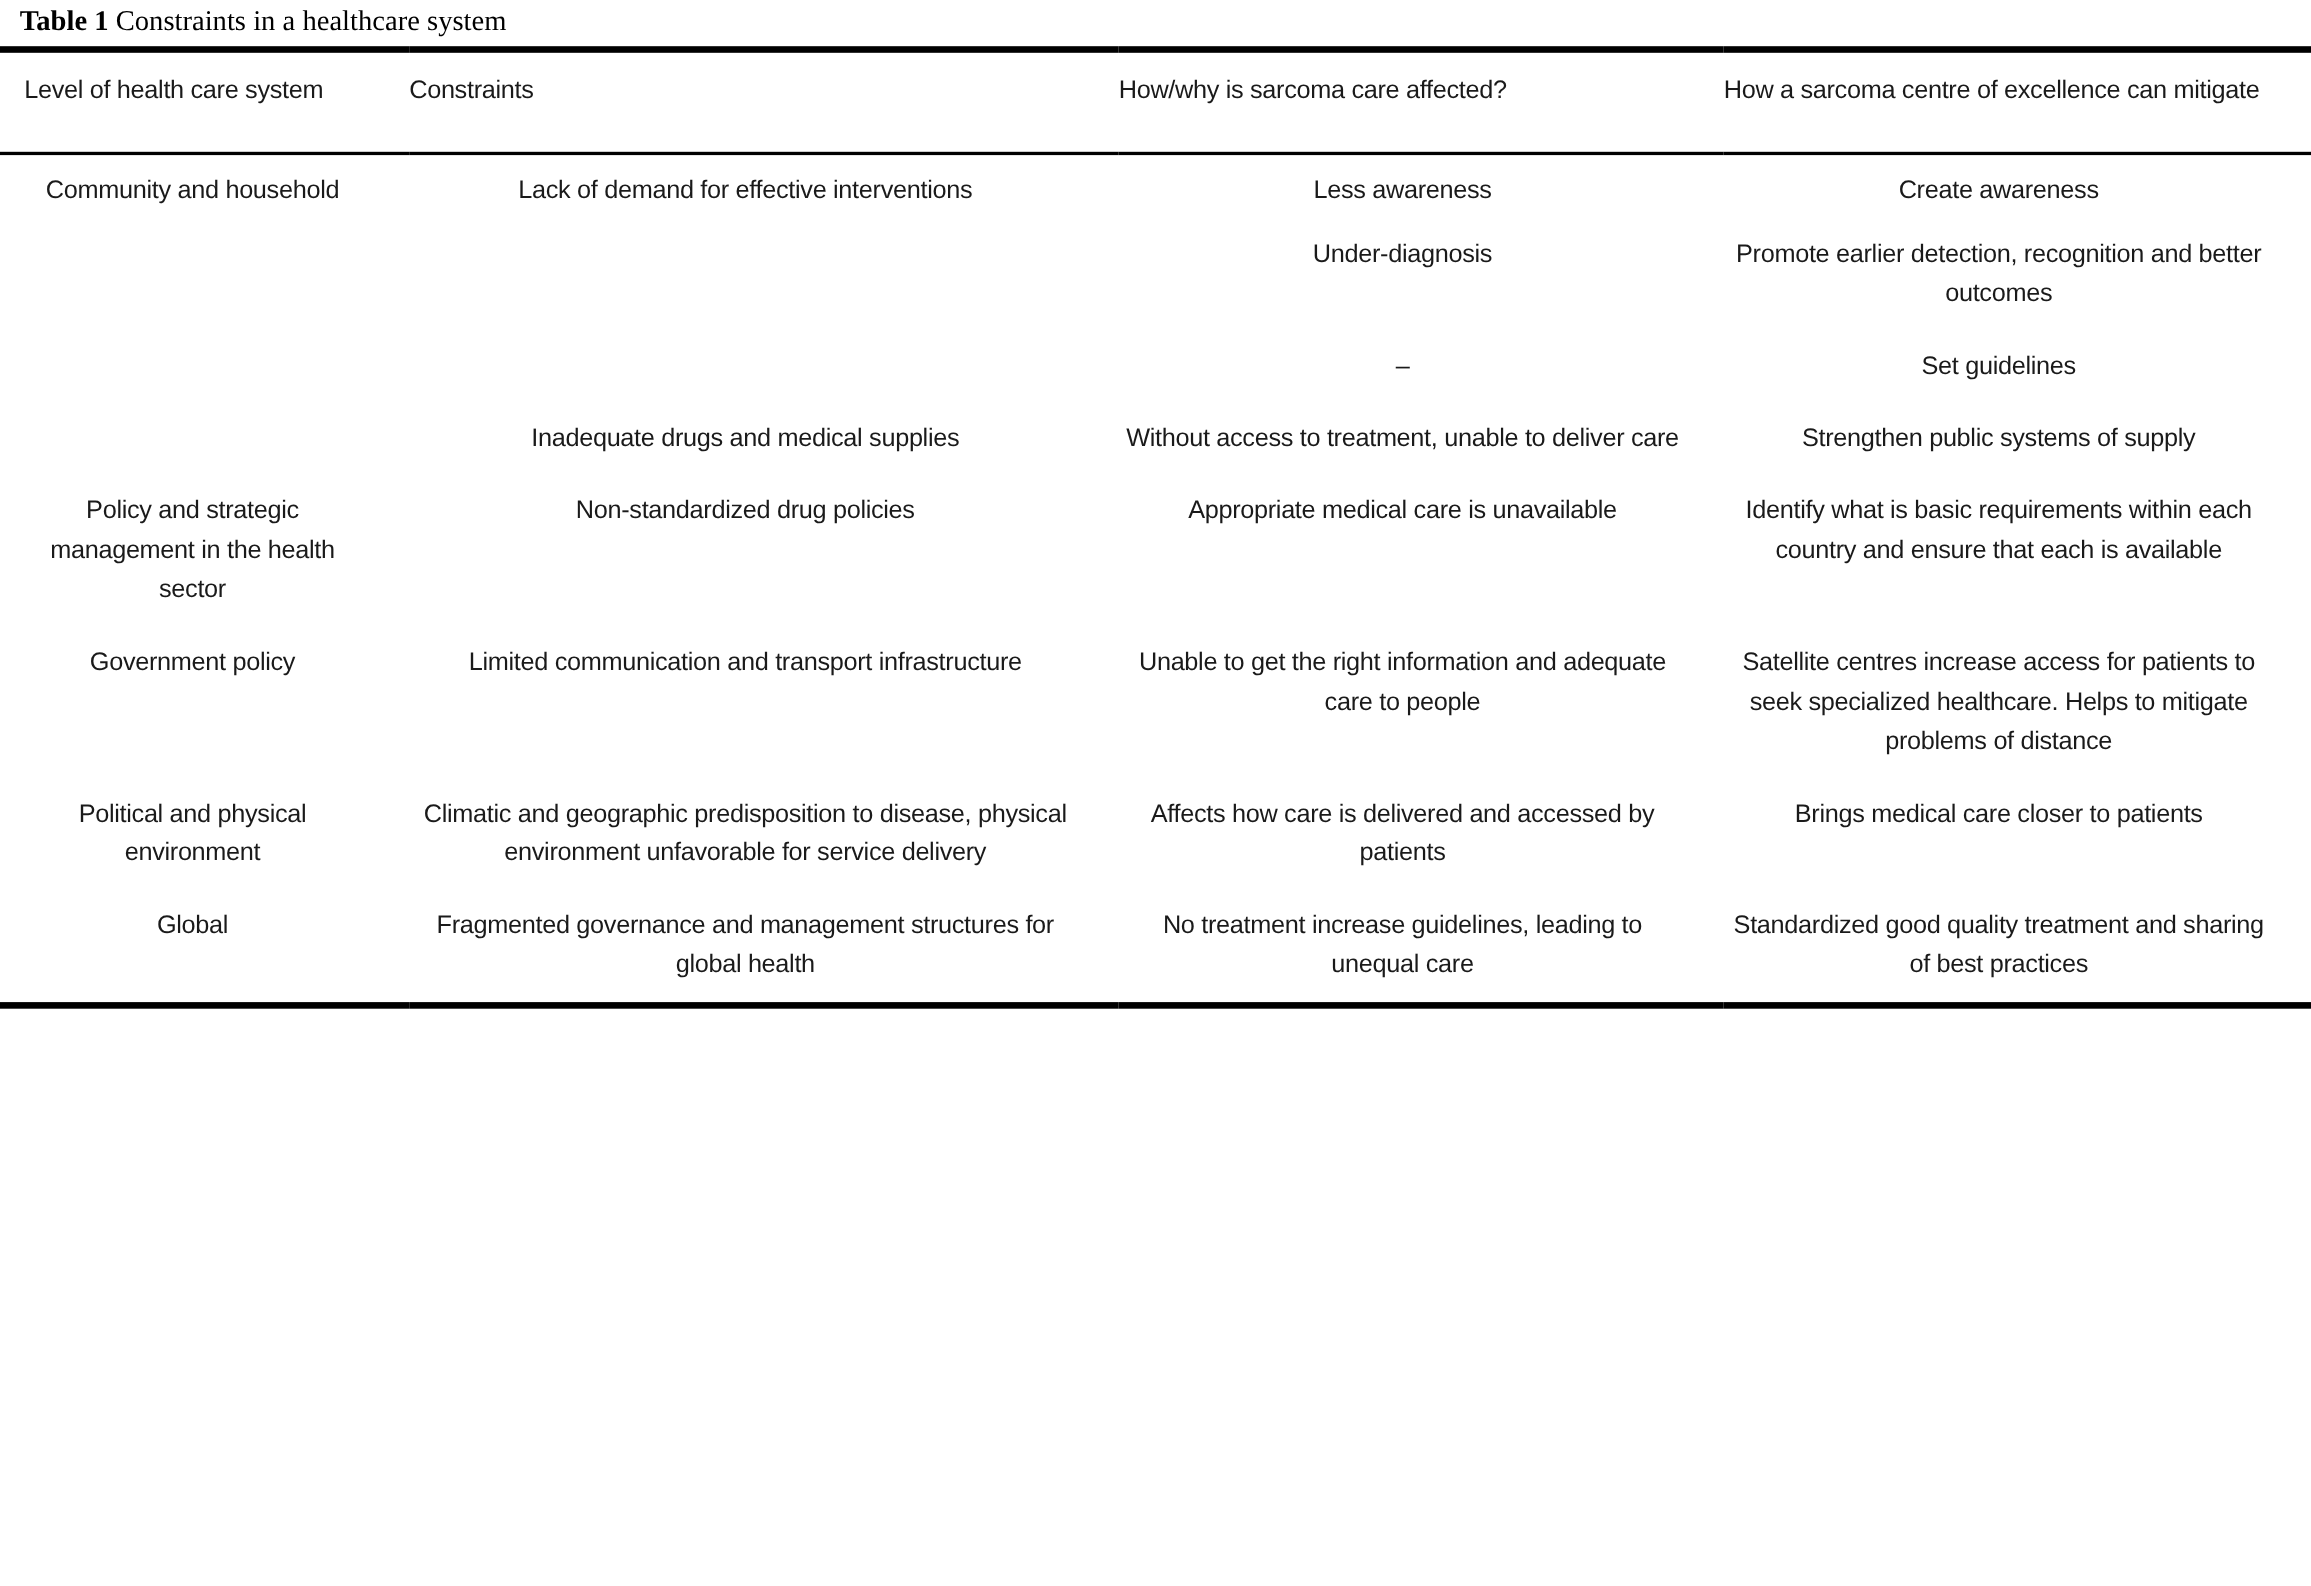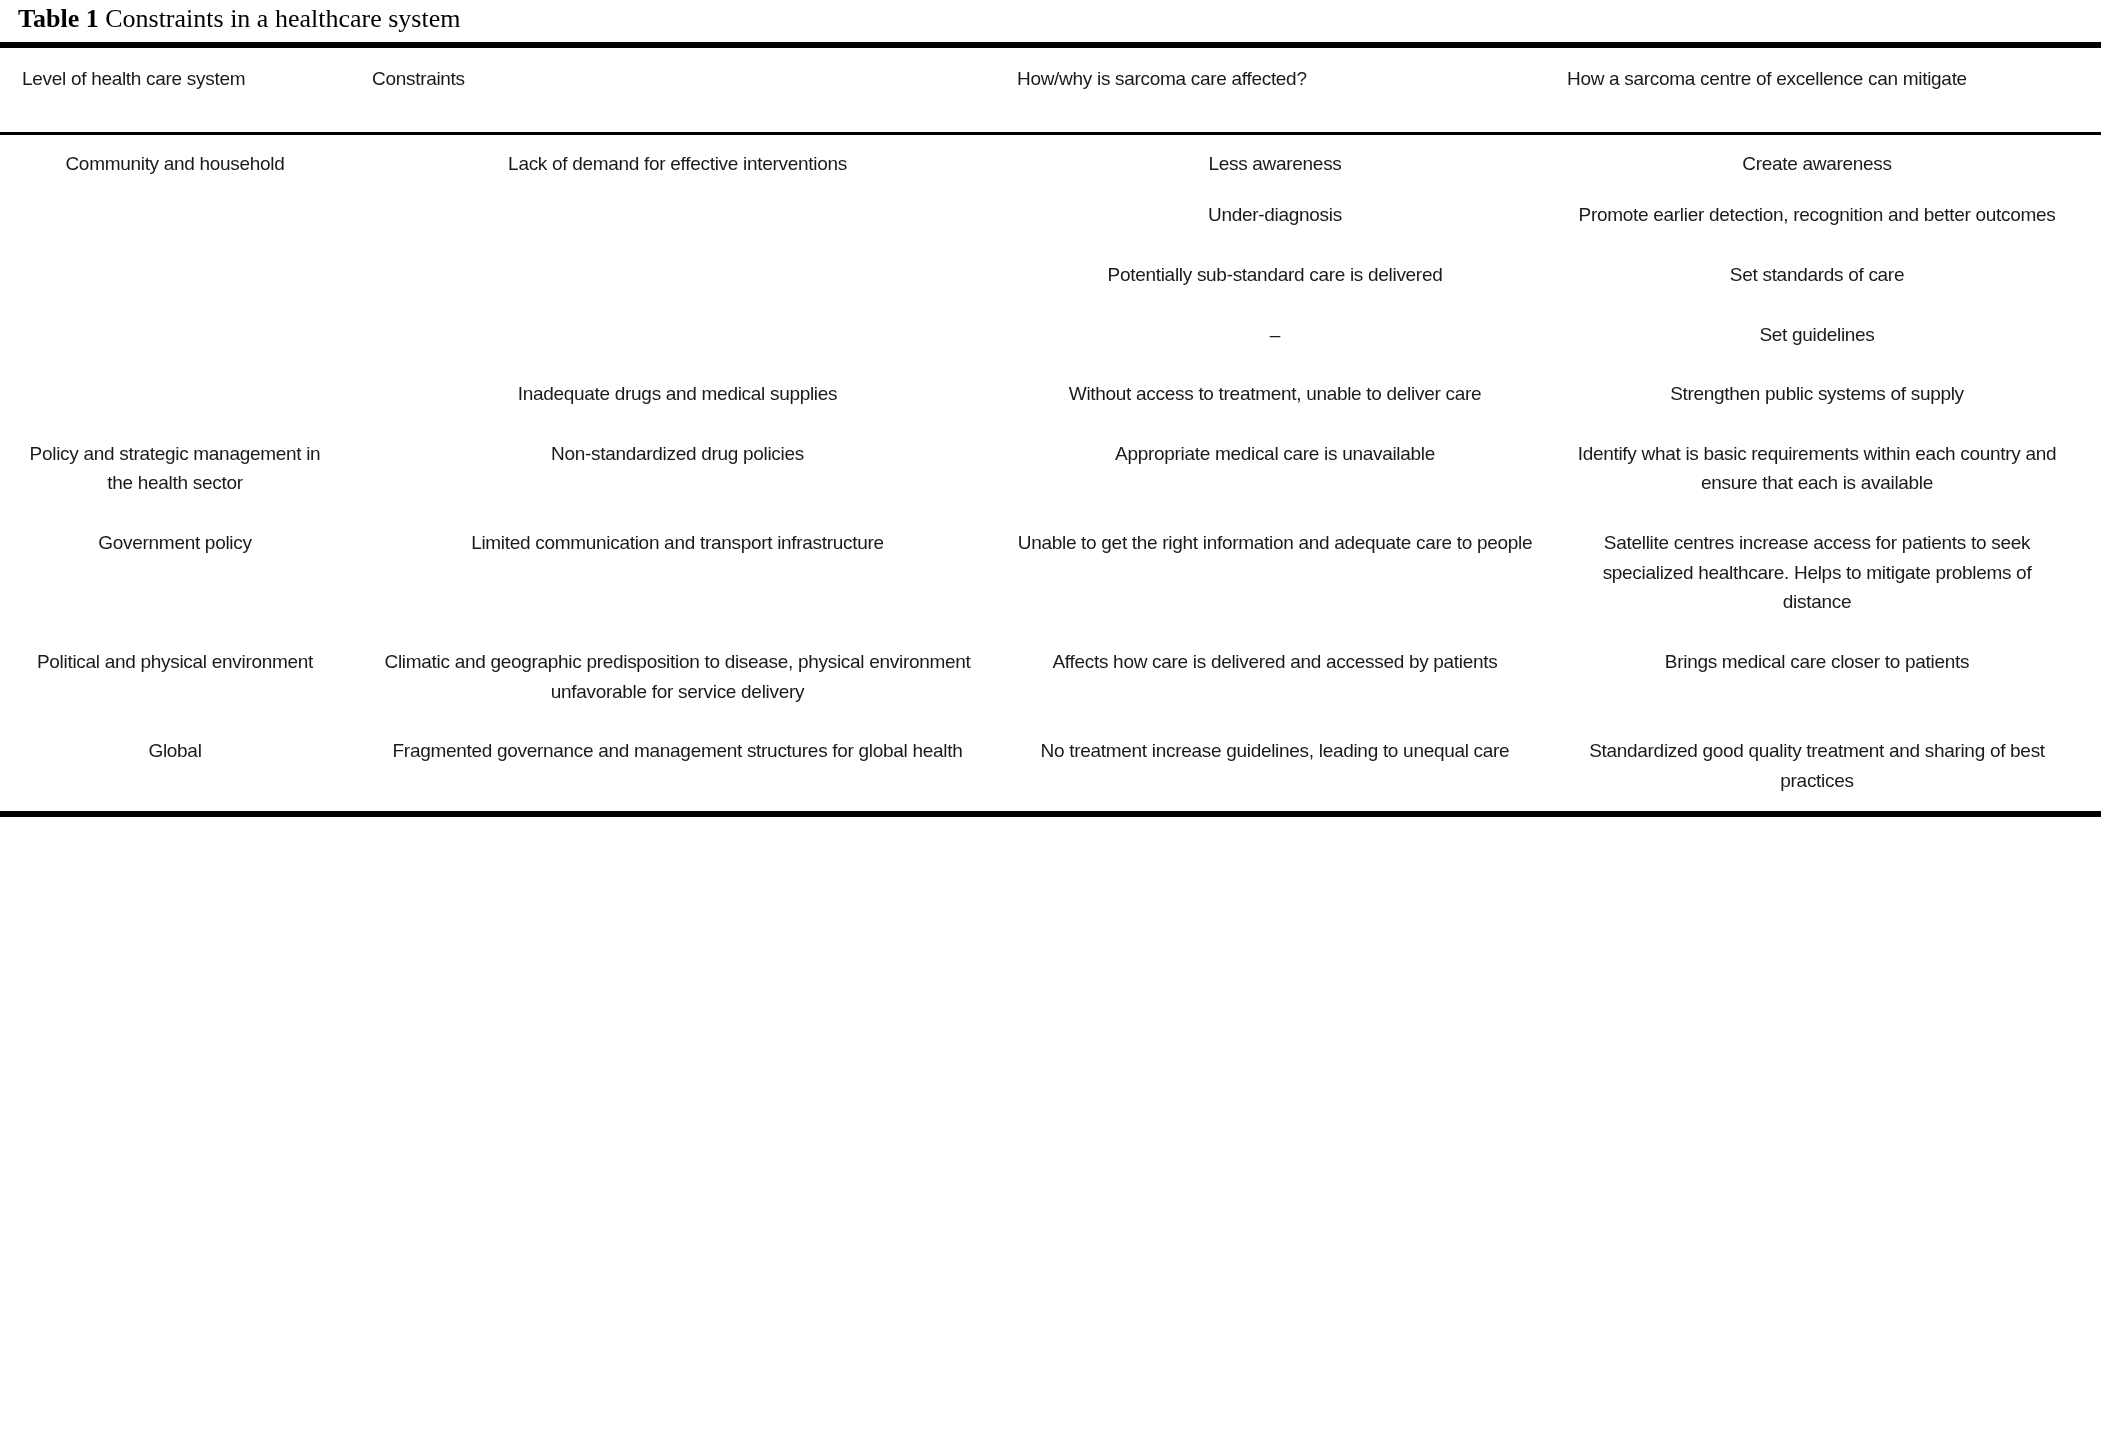--- a/index.html
+++ b/index.html
@@ -22,21 +22,21 @@
   .caption .caption-label {
     font-weight: bold;
   }
   table.constraints {
     width: 2101px;
     border-collapse: collapse;
     table-layout: fixed;
     border-top: 6px solid #000000;
     border-bottom: 6px solid #000000;
     font-family: "Liberation Sans", sans-serif;
-    font-size: 19px;
+    font-size: 23px;
     color: #1a1a1a;
     letter-spacing: -0.3px;
   }
   col.c1 { width: 372px; }
   col.c2 { width: 645px; }
   col.c3 { width: 550px; }
   col.c4 { width: 534px; }
   thead th {
     border-bottom: 3px solid #000000;
     vertical-align: middle;
@@ -96,30 +96,20 @@
       <td>
           <p>Lack of demand for effective interventions</p>
         </td>
       <td>
           <p>Less awareness</p>
           <p>Under-diagnosis</p>
         </td>
       <td>
           <p>Create awareness</p>
           <p>Promote earlier detection, recognition and better outcomes</p>
-        </td>
-    </tr>
-    <tr>
-      <td></td>
-      <td></td>
-      <td>
-          <p>Potentially sub-standard care is delivered</p>
-        </td>
-      <td>
-          <p>Set standards of care</p>
         </td>
     </tr>
     <tr>
       <td></td>
       <td></td>
       <td>
           <p>–</p>
         </td>
       <td>
           <p>Set guidelines</p>

